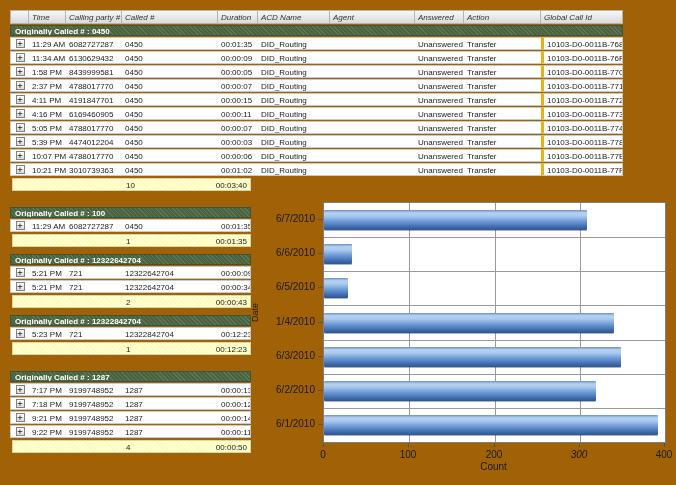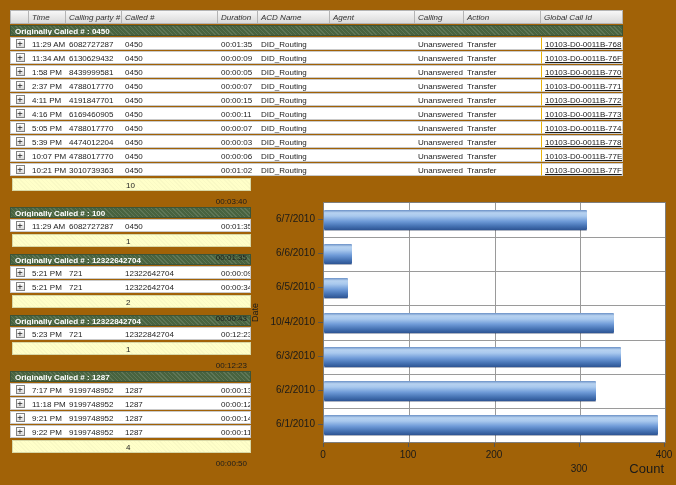--- a/index.html
+++ b/index.html
@@ -15,65 +15,65 @@
   .hcell:first-child{border-left:1px solid #b4b4b4;}
   .band{box-sizing:border-box;height:11px;margin-top:1px;border:1px solid #3c5438;
         background-color:#48633f;
         background-image:repeating-linear-gradient(45deg,rgba(255,255,255,.12) 0 1px,rgba(0,0,0,0) 1px 3px);
         color:#ffffff;font-weight:bold;padding:2px 0 0 4px;white-space:nowrap;overflow:hidden;}
   .row{display:flex;height:13px;margin-top:1px;}
   .rcell{box-sizing:border-box;height:13px;border-top:1px solid #c9c9c9;border-bottom:1px solid #c9c9c9;
          background:#fff;padding:3px 2px 0 3px;white-space:nowrap;overflow:hidden;}
   .rcell.first{border-left:1px solid #c9c9c9;display:flex;align-items:center;justify-content:center;padding:0;}
   .rcell.last{border-right:1px solid #c9c9c9;}
-  .rcell.sep{border-left:1px solid #eab308;text-decoration:underline;}
+  .rcell.sep{border-left:3px solid #eab308;}
   .rcell.num{text-align:right;}
   .plus{box-sizing:border-box;width:9px;height:9px;border:1px solid #808080;
         background:linear-gradient(#ffffff,#dcdcdc);color:#222;font-size:9px;line-height:6px;
         text-align:center;padding:0;cursor:pointer;font-family:"DejaVu Sans Mono",monospace;}
   .sumrow{position:relative;box-sizing:border-box;height:13px;margin-top:2px;margin-left:2px;width:239px;
           border:1px solid #d8d8a6;background-color:#ffffc9;
           background-image:repeating-linear-gradient(45deg,rgba(0,0,0,.025) 0 1px,rgba(0,0,0,0) 1px 3px);}
   .sumrow .cnt{position:absolute;left:113px;top:3px;}
-  .sumrow .dur{position:absolute;right:3px;top:19px;}
+  .sumrow .dur{position:absolute;right:3px;top:3px;}
   .grp-gap1{margin-top:7px;}
   .grp-gap2{margin-top:16px;}
 
   
   .plot{position:absolute;left:323px;top:202px;width:341px;height:239px;
         border:1px solid #7e7e7e;background:#fff;}
   .vgrid{position:absolute;top:0;bottom:0;width:1px;background:#9a9a9a;}
   .hgrid{position:absolute;left:0;right:0;height:1px;background:#9a9a9a;}
   .bar{position:absolute;left:0;height:20px;border-radius:1px;
        background:linear-gradient(180deg,#6a90c6 0%,#b7d2f0 14%,#a9c9ee 30%,#6f9bd8 56%,#4673b4 80%,#2d5493 100%);
        box-shadow:0 1px 0 rgba(20,40,80,.35);}
   .ytick{position:absolute;width:5px;height:1px;background:#555;}
   .xtick{position:absolute;width:1px;height:4px;background:#555;}
   .ylab{position:absolute;width:60px;text-align:right;font-size:10px;color:#1a1a1a;}
   .xlab{position:absolute;width:40px;text-align:center;font-size:10px;color:#1a1a1a;}
-  .axis-title-x{position:absolute;left:323px;top:461px;width:341px;text-align:right;
-                font-size:13px;color:#1a1a1a;}
+  .axis-title-x{position:absolute;left:323px;top:461px;width:341px;text-align:center;
+                font-size:10px;color:#1a1a1a;}
   .axis-title-y{position:absolute;left:250px;top:303px;font-size:9px;color:#1a1a1a;
                 writing-mode:vertical-rl;transform:rotate(180deg);}
 </style>
 </head>
 <body>
 
 <div class="canvas">
 
   <div class="tbl" style="left:10px;top:10px;width:613px;">
     <div class="hdr">
         <div class="hcell" style="width: 19px;"></div>
         <div class="hcell" style="width: 37px;">Time</div>
         <div class="hcell" style="width: 56px;">Calling party #</div>
         <div class="hcell" style="width: 96px;">Called #</div>
         <div class="hcell" style="width: 40px;">Duration</div>
         <div class="hcell" style="width: 72px;">ACD Name</div>
         <div class="hcell" style="width: 85px;">Agent</div>
-        <div class="hcell" style="width: 49px;">Calling</div>
+        <div class="hcell" style="width: 49px;">Answered</div>
         <div class="hcell" style="width: 77px;">Action</div>
         <div class="hcell" style="width: 82px;">Global Call Id</div>
       </div>
     <div id="main-groups">
         <div class="band">Originally Called # : 0450</div>
         <div class="row">
           <div class="rcell first" style="width: 19px;">
             <div class="plus">+</div>
           </div>
           <div class="rcell" style="width: 37px;">11:29 AM</div>
@@ -285,21 +285,21 @@
           </div>
           <div class="rcell" style="width: 37px;">7:17 PM</div>
           <div class="rcell" style="width: 56px;">9199748952</div>
           <div class="rcell" style="width: 96px;">1287</div>
           <div class="rcell num last" style="width: 33px; padding-right: 3px;">00:00:13</div>
         </div>
         <div class="row">
           <div class="rcell first" style="width: 19px;">
             <div class="plus">+</div>
           </div>
-          <div class="rcell" style="width: 37px;">11:18 PM</div>
+          <div class="rcell" style="width: 37px;">7:18 PM</div>
           <div class="rcell" style="width: 56px;">9199748952</div>
           <div class="rcell" style="width: 96px;">1287</div>
           <div class="rcell num last" style="width: 33px; padding-right: 3px;">00:00:12</div>
         </div>
         <div class="row">
           <div class="rcell first" style="width: 19px;">
             <div class="plus">+</div>
           </div>
           <div class="rcell" style="width: 37px;">9:21 PM</div>
           <div class="rcell" style="width: 56px;">9199748952</div>
@@ -341,31 +341,31 @@
       <div class="bar" title="6/1/2010: 392" style="top: 212px; width: 334px;"></div>
     </div>
   <div id="chart-overlay">
       <div class="xtick" style="left: 323px; top: 443px;"></div>
       <div class="xlab" style="left: 303px; top: 449px;">0</div>
       <div class="xtick" style="left: 408px; top: 443px;"></div>
       <div class="xlab" style="left: 388px; top: 449px;">100</div>
       <div class="xtick" style="left: 494px; top: 443px;"></div>
       <div class="xlab" style="left: 474px; top: 449px;">200</div>
       <div class="xtick" style="left: 579px; top: 443px;"></div>
-      <div class="xlab" style="left: 559px; top: 463px;">300</div>
+      <div class="xlab" style="left: 559px; top: 449px; font-style: italic;">300</div>
       <div class="xtick" style="left: 664px; top: 443px;"></div>
       <div class="xlab" style="left: 644px; top: 449px;">400</div>
       <div class="ytick" style="left: 318px; top: 219px;"></div>
       <div class="ylab" style="left: 255px; top: 213px;">6/7/2010</div>
       <div class="ytick" style="left: 318px; top: 253px;"></div>
       <div class="ylab" style="left: 255px; top: 247px;">6/6/2010</div>
       <div class="ytick" style="left: 318px; top: 287px;"></div>
       <div class="ylab" style="left: 255px; top: 281px;">6/5/2010</div>
       <div class="ytick" style="left: 318px; top: 322px;"></div>
-      <div class="ylab" style="left: 255px; top: 316px;">10/4/2010</div>
+      <div class="ylab" style="left: 255px; top: 316px;">1/4/2010</div>
       <div class="ytick" style="left: 318px; top: 356px;"></div>
       <div class="ylab" style="left: 255px; top: 350px;">6/3/2010</div>
       <div class="ytick" style="left: 318px; top: 390px;"></div>
       <div class="ylab" style="left: 255px; top: 384px;">6/2/2010</div>
       <div class="ytick" style="left: 318px; top: 424px;"></div>
       <div class="ylab" style="left: 255px; top: 418px;">6/1/2010</div>
     </div>
   <div class="axis-title-x">Count</div>
   <div class="axis-title-y">Date</div>
 

